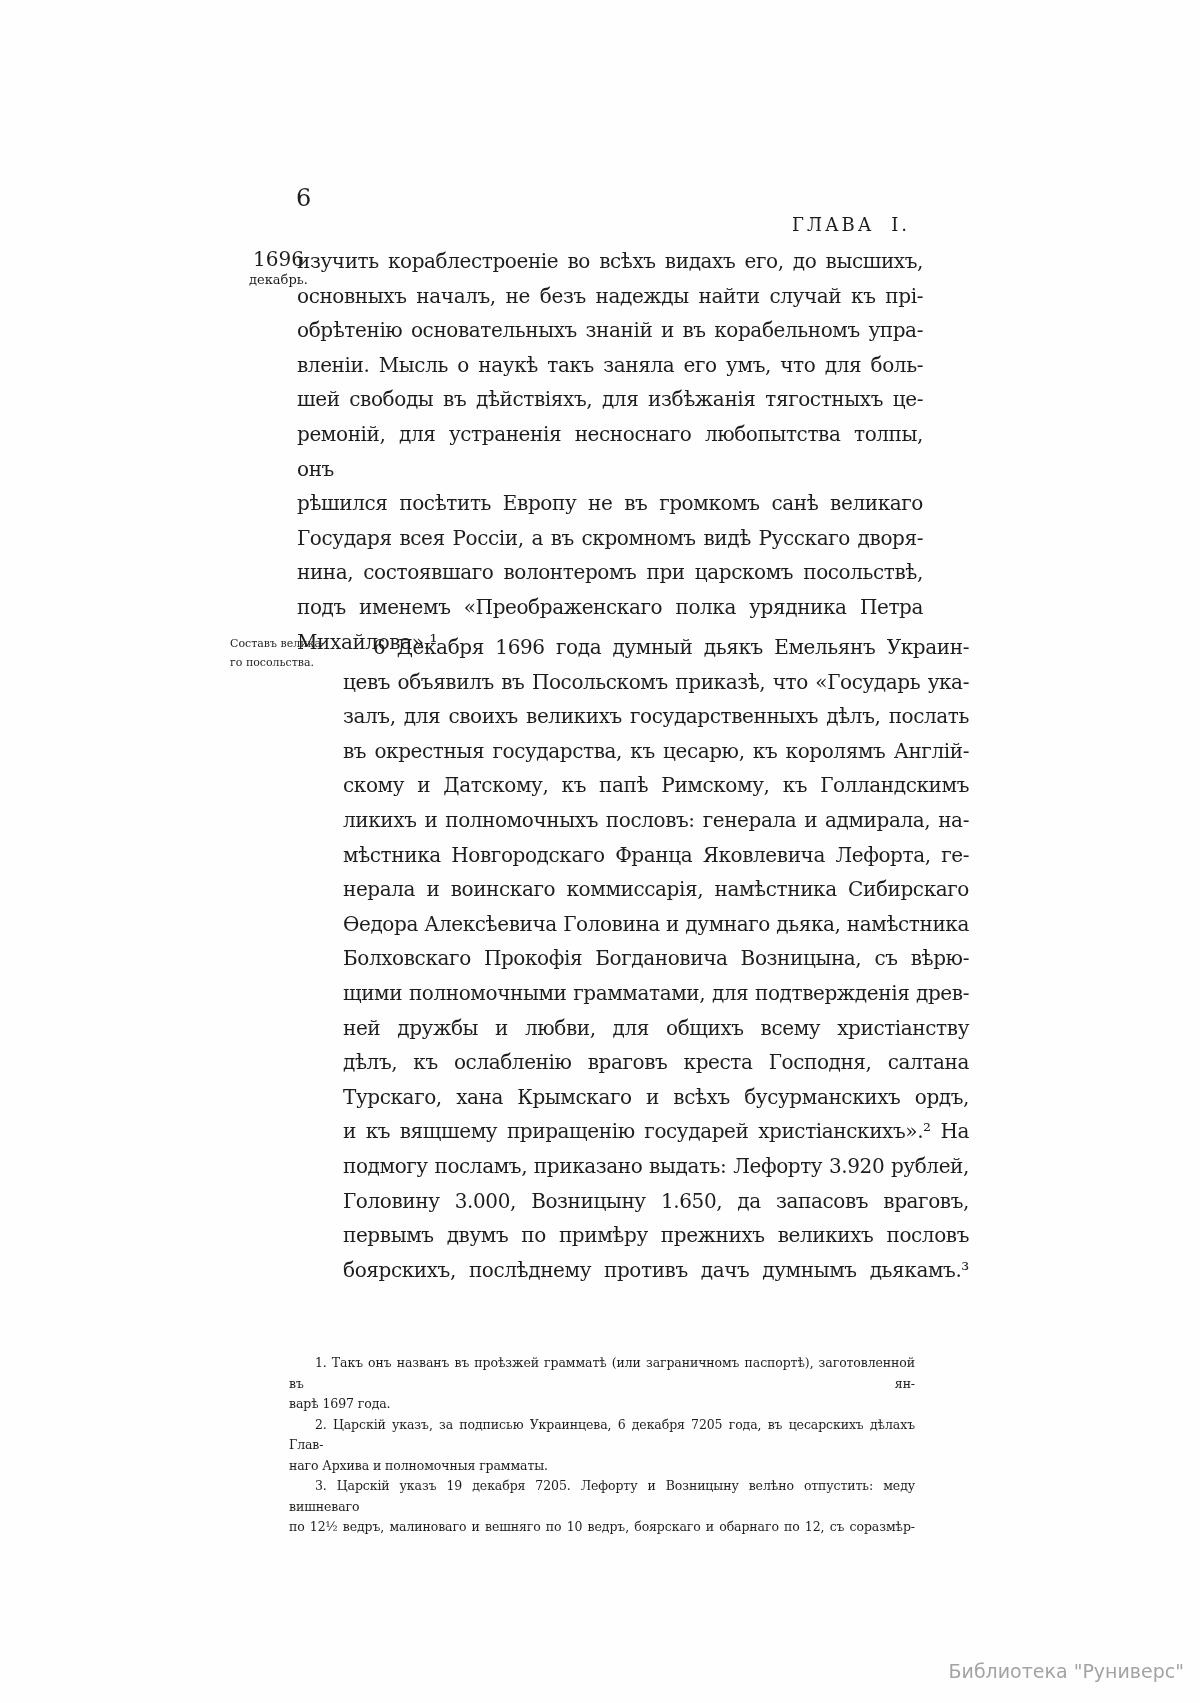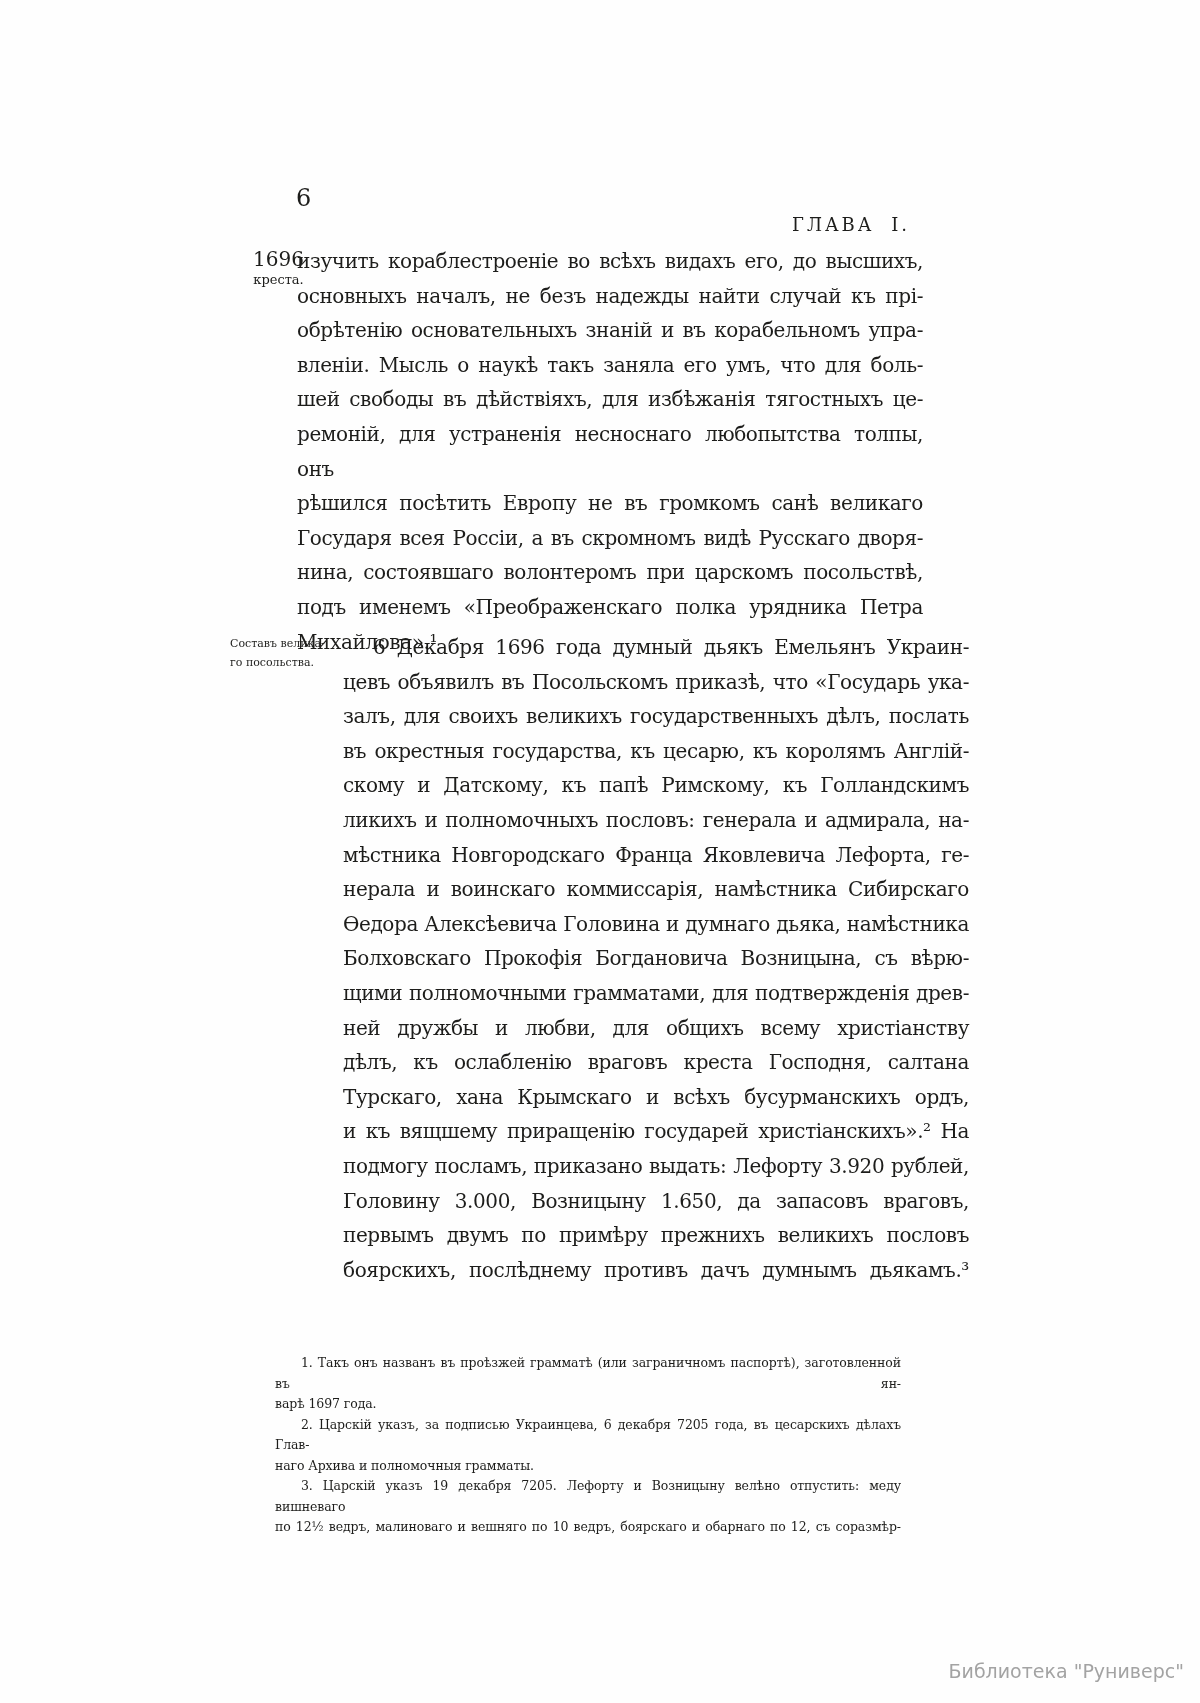--- a/index.html
+++ b/index.html
@@ -66,21 +66,21 @@
     text-align: justify;
     text-align-last: justify;
     overflow: visible;
   }
   .para .line.last { text-align-last: left; }
   .para.justify-last .line.last { text-align-last: justify; }
   .para.indent-first .line:first-child { text-indent: 30px; }
   
   .footnotes {
     position: absolute;
-    left: 275px;
+    left: 289px;
     width: 626px;
     top: 1353px;
     font-size: 12.5px;
     letter-spacing: -0.1px;
     line-height: 20.5px;
   }
   .footnote .line:first-child { text-indent: 26px; }
   .footnote .line.last { text-align-last: left; }
   
   .watermark {
@@ -96,21 +96,21 @@
 <body>
 
 <div class="page">
 
   <span class="page-number">6</span>
 
   <div class="chapter-header">ГЛАВА I.</div>
 
   <div class="margin-note date">
     <div class="year">1696</div>
-    <div class="month">креста.</div>
+    <div class="month">декабрь.</div>
   </div>
 
   <div class="margin-note embassy">
       <div class="line">Составъ велика-</div>
       <div class="line last">го посольства.</div>
     </div>
 
   <div class="para para1">
       <div class="line">изучить кораблестроеніе во всѣхъ видахъ его, до высшихъ,</div>
       <div class="line">основныхъ началъ, не безъ надежды найти случай къ прі-</div>

